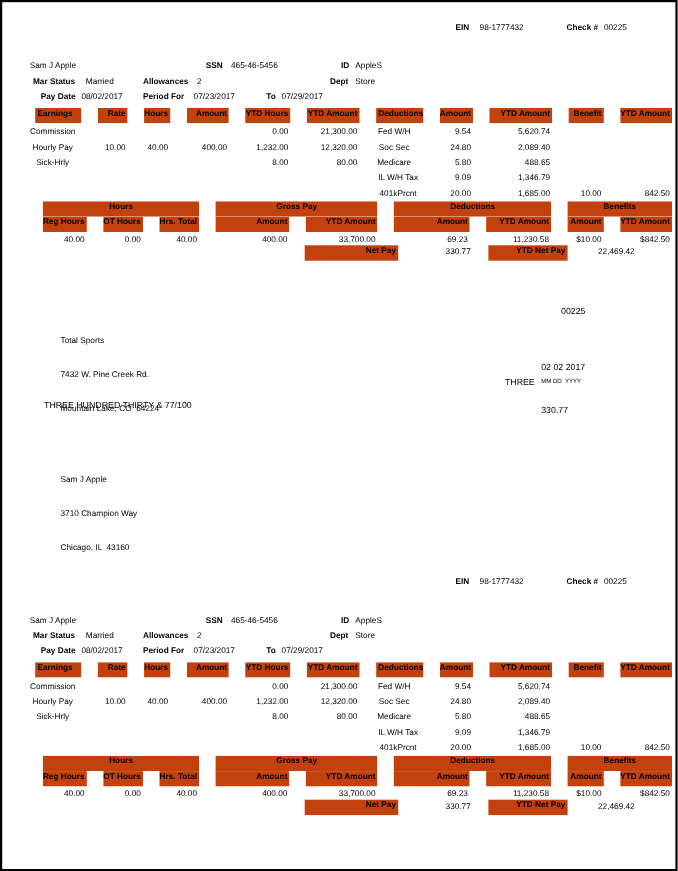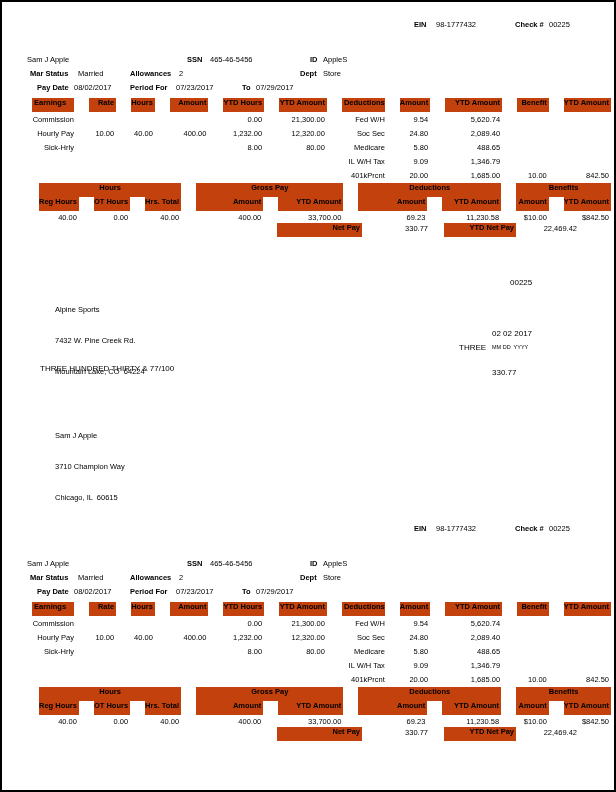--- a/index.html
+++ b/index.html
@@ -22,21 +22,21 @@
   .earn-table tr.hdr td { height:12px; vertical-align:top; }
   .earn-table tr.data td { height:14px; }
   .sum-table { position:absolute; left:22px; top:166px; }
   .sum-table tr td { height:13px; vertical-align:top; }
   .sum-table tr.vals td { height:13px; vertical-align:middle; }
   .chip { background:#c2410c; height:14px; line-height:10px; font-weight:bold;margin-left:12px; }
   .chip.l { text-align:left; padding-left:2px; }
   .chip.r { text-align:right; padding-right:2px; }
   .chip.c { text-align:center; }
   .num { text-align:right; padding-right:2px; }
-  .txt { text-align:right; padding-left:2px; }
+  .txt { text-align:center; padding-left:2px; }
   .indent { padding-left:9px; }
   .netpay { position:absolute; left:0; top:206px; width:612px; height:11px; }
   .netpay .chip { position:absolute; top:0; }
   .npv { position:absolute; top:1px; text-align:right; }
   .check-font { font-size:8px; }
   .tiny { font-size:5.5px; }
   .addr div { line-height:13px; white-space:pre; }
 </style>
 </head>
 <body>
@@ -261,33 +261,33 @@
     <div class="chip r" style="left:263px; width:85px;">Net Pay</div>
     <span class="npv" style="left:370px; width:56px;">330.77</span>
     <div class="chip r" style="left:430px; width:72px;">YTD Net Pay</div>
     <span class="npv" style="left:510px; width:65px;">22,469.42</span>
   </div>
 </div>
 
   <div>
     <span class="abs check-font" style="left:508px; top:276px;">00225</span>
     <div class="abs addr" style="left:53px; top:283px;">
-      <div>Alpine Sports</div>
+      <div>Total Sports</div>
       <div>7432 W. Pine Creek Rd.</div>
       <div>Mountain Lake, CO  64224</div>
     </div>
     <span class="abs check-font" style="left:490px; top:327px;">02 02 2017</span>
     <span class="abs check-font" style="left:457px; top:341px;">THREE</span>
     <span class="abs tiny" style="left:490px; top:342px;">MM DD  YYYY</span>
     <span class="abs check-font" style="left:38px; top:362px;">THREE HUNDRED THIRTY &amp; 77/100</span>
     <span class="abs check-font" style="left:490px; top:366px;">330.77</span>
     <div class="abs addr" style="left:53px; top:409px;">
       <div>Sam J Apple</div>
       <div>3710 Champion Way</div>
-      <div>Chicago, IL  60615</div>
+      <div>Chicago, IL  43160</div>
     </div>
   </div>
 
   <div class="stub" id="stub-bottom">
   <span class="abs b" style="left:412px; top:3px;">EIN</span>
   <span class="abs" style="left:434px; top:3px;">98-1777432</span>
   <span class="abs b" style="left:513px; top:3px;">Check #</span>
   <span class="abs" style="left:547px; top:3px;">00225</span>
 
   <span class="abs" style="left:25px; top:38px;">Sam J Apple</span>

